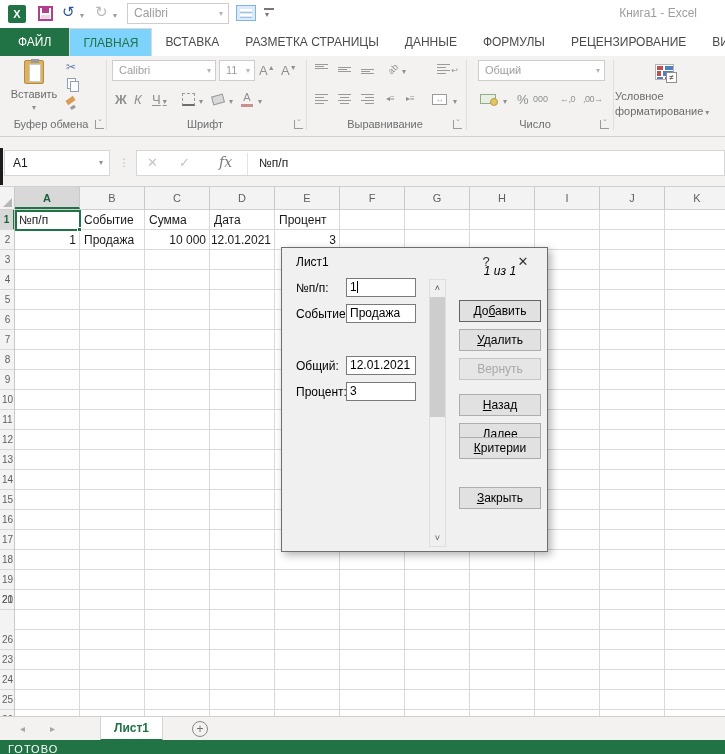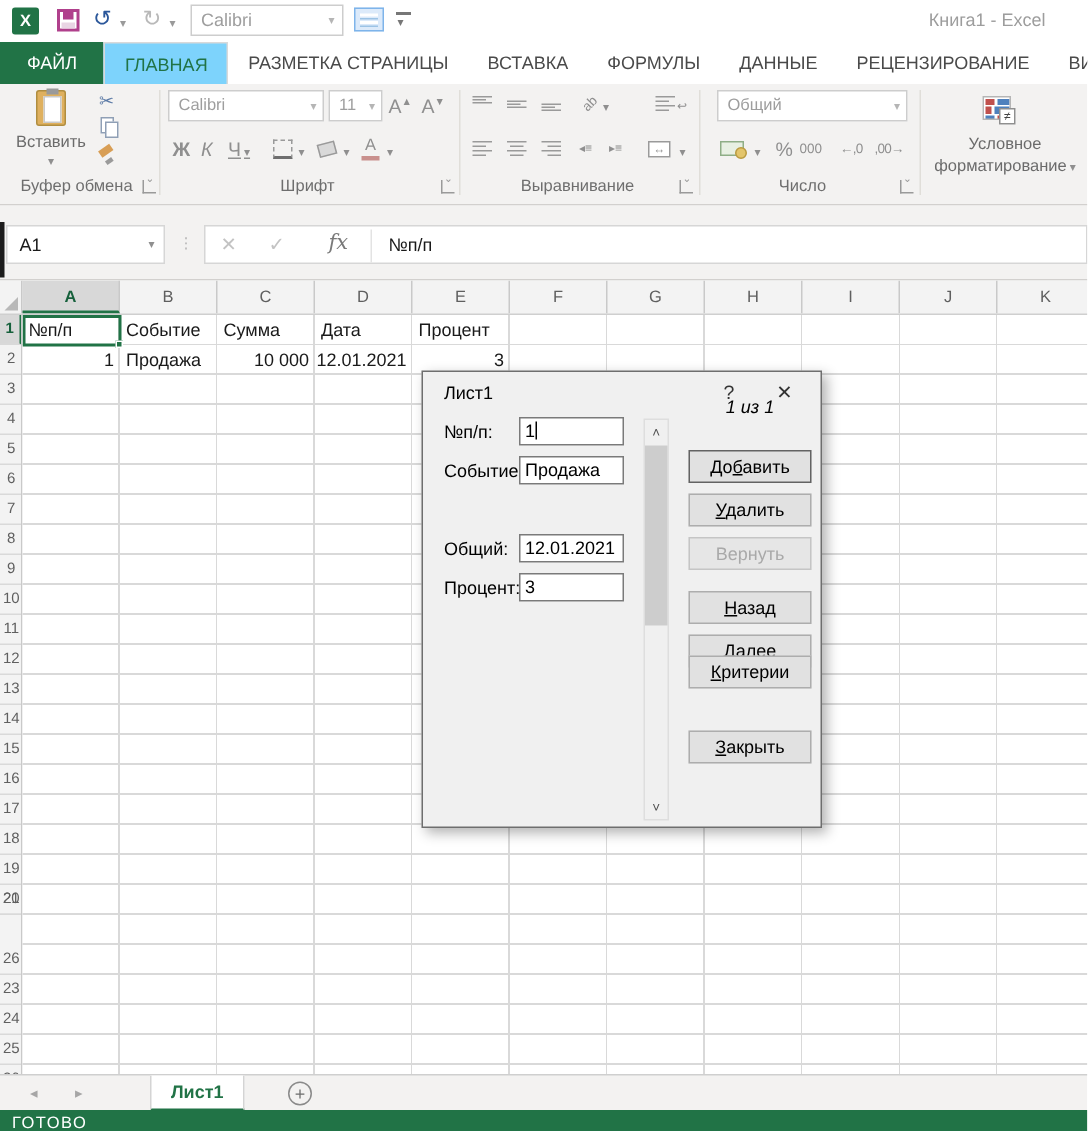--- a/index.html
+++ b/index.html
@@ -94,21 +94,21 @@
   .cf-icon { position:absolute; left:655px; top:8px; width:19px; height:16px; border:1px solid #b5b5b5; background:
       linear-gradient(#c0504d,#c0504d) 1px 1px/6px 4px no-repeat,
       linear-gradient(#4f81bd,#4f81bd) 9px 1px/8px 4px no-repeat,
       linear-gradient(#c0504d,#c0504d) 1px 6px/4px 5px no-repeat,
       linear-gradient(#4f81bd,#4f81bd) 7px 6px/10px 5px no-repeat,
       linear-gradient(#4f81bd,#4f81bd) 1px 12px/6px 3px no-repeat,
       linear-gradient(#c0504d,#c0504d) 9px 12px/5px 3px no-repeat, #fff; }
   .cf-icon i { position:absolute; right:-4px; bottom:-4px; width:11px; height:11px; background:#fff;
                border:1px solid #8f8f8f; font-size:8px; line-height:9px; text-align:center; color:#444;
                font-style:normal; }
-  .cf-label { position:absolute; left:615px; width:110px; text-align:center; color:#6b6b6b; }
+  .cf-label { position:absolute; left:615px; width:110px; text-align:left; color:#6b6b6b; }
 
   
   .fbar { position:absolute; left:0; top:137px; width:725px; height:50px; background:#f3f2f1;
           border-bottom:1px solid #d2d0ce; }
   .edge-mark { position:absolute; left:0; top:11px; width:3px; height:37px; background:#1c1c1c; }
   .namebox { position:absolute; left:4px; top:13px; width:106px; height:26px; background:#fff;
              border:1px solid #d6d6d6; line-height:24px; padding-left:8px; color:#1a1a1a; }
   .namebox::after { content:"▾"; position:absolute; right:6px; font-size:8px; color:#8f8f8f; }
   .fbar-dots { position:absolute; left:119px; top:13px; height:26px; line-height:26px; color:#b5b5b5; font-size:10px; }
   .fxbox { position:absolute; left:136px; top:13px; width:589px; height:26px; background:#fff; border:1px solid #d6d6d6; }
@@ -201,24 +201,24 @@
     <div class="form-icon">
         <i></i>
       </div>
     <div class="qat-more"></div>
     <div class="win-title">Книга1 - Excel</div>
   </div>
 
   <div class="tabrow">
     <span class="rtab file">ФАЙЛ</span>
     <span class="rtab active">ГЛАВНАЯ</span>
+    <span class="rtab">ВСТАВКА</span>
     <span class="rtab">РАЗМЕТКА СТРАНИЦЫ</span>
-    <span class="rtab">ВСТАВКА</span>
+    <span class="rtab">ДАННЫЕ</span>
     <span class="rtab">ФОРМУЛЫ</span>
-    <span class="rtab">ДАННЫЕ</span>
     <span class="rtab">РЕЦЕНЗИРОВАНИЕ</span>
     <span class="rtab">ВИД</span>
   </div>
 
   <div class="ribbon">
     <div class="gsep" style="left:106px"></div>
     <div class="gsep" style="left:306px"></div>
     <div class="gsep" style="left:466px"></div>
     <div class="gsep" style="left:613px"></div>
 

